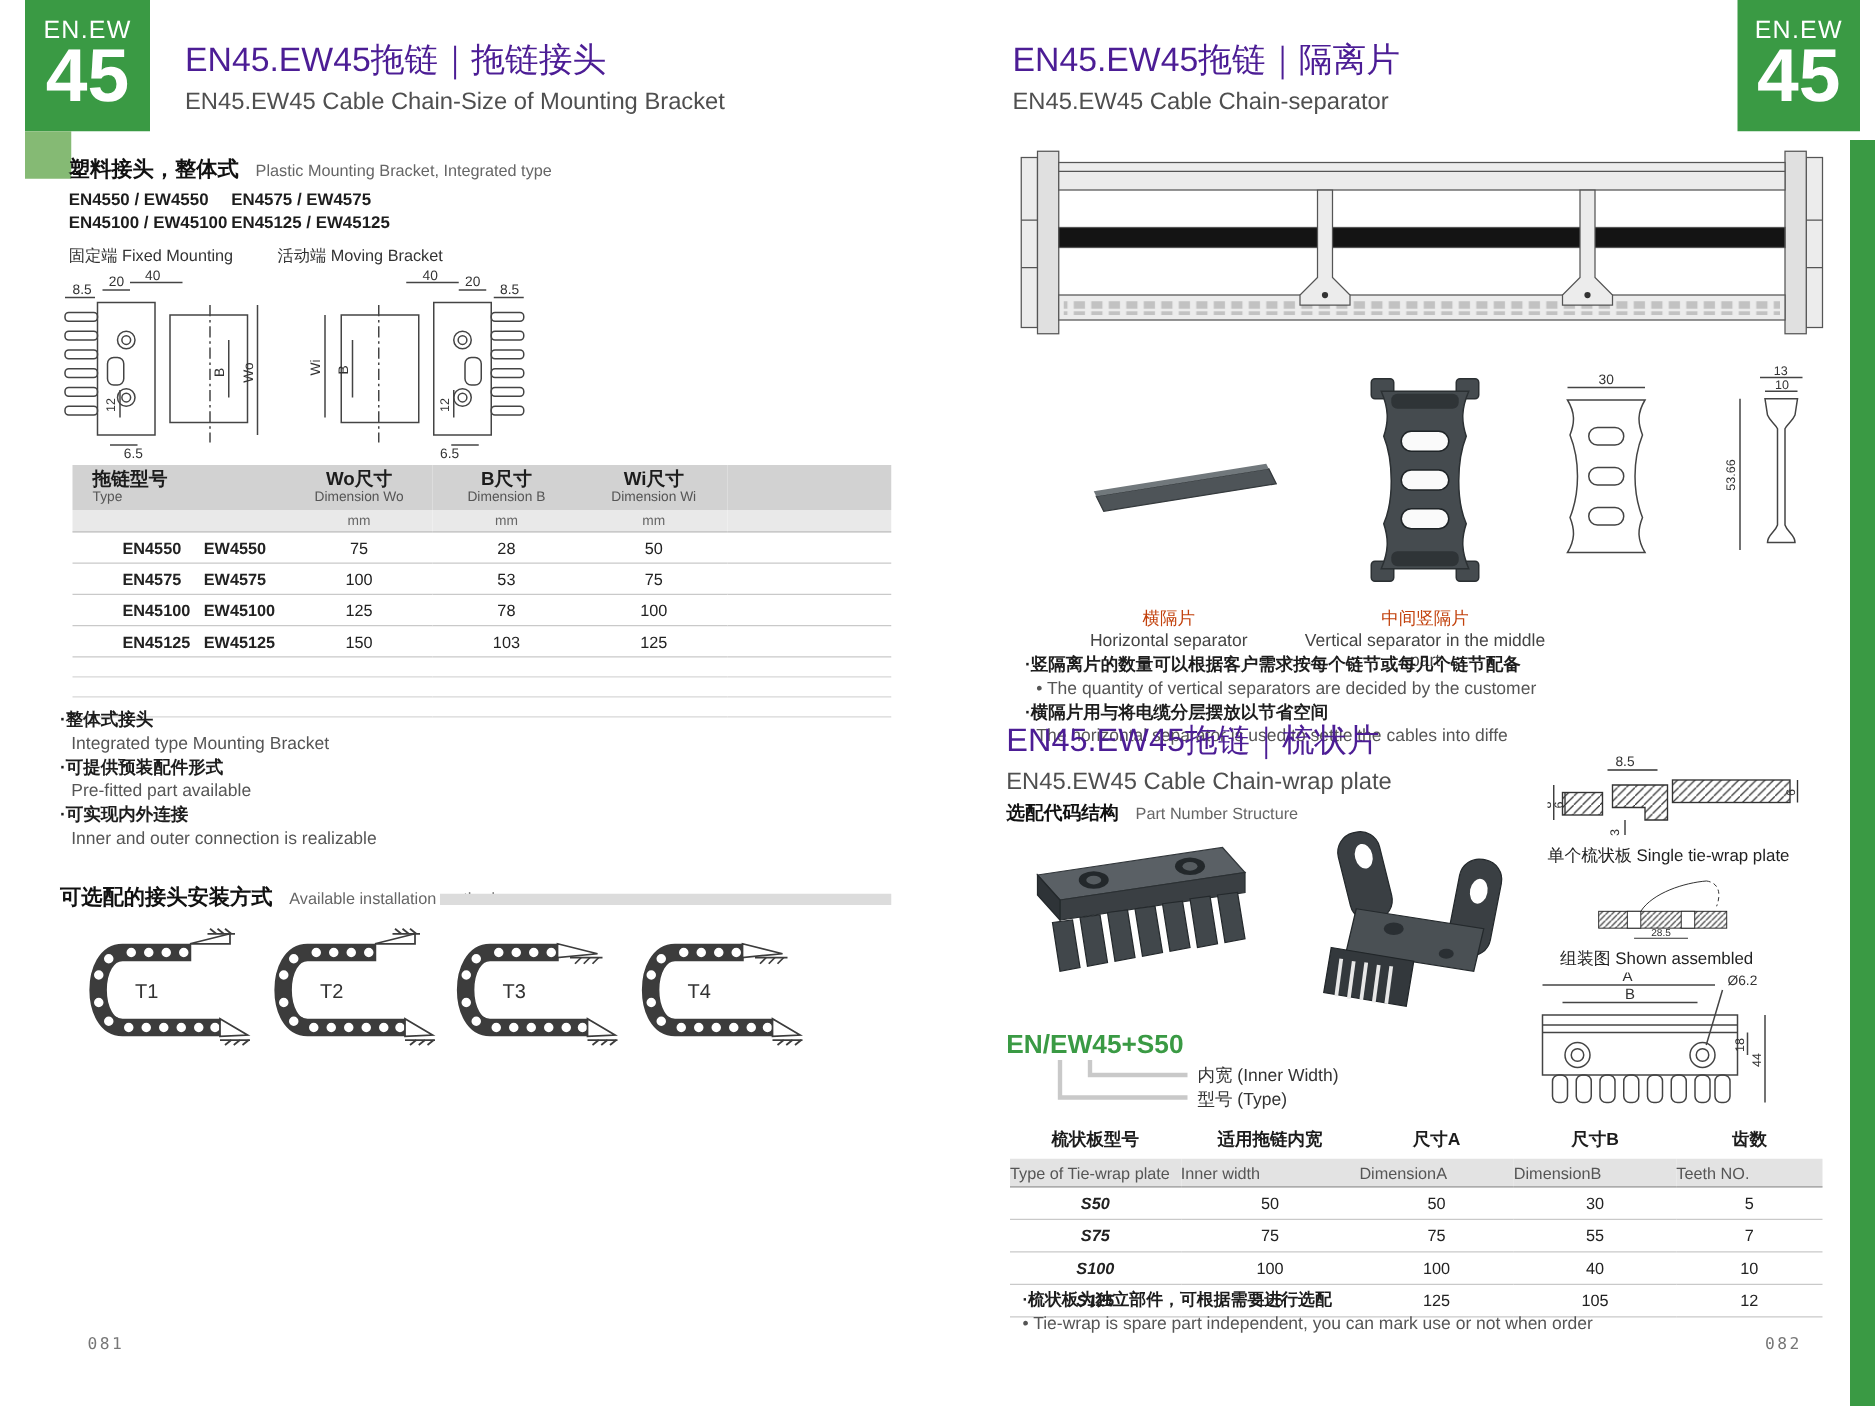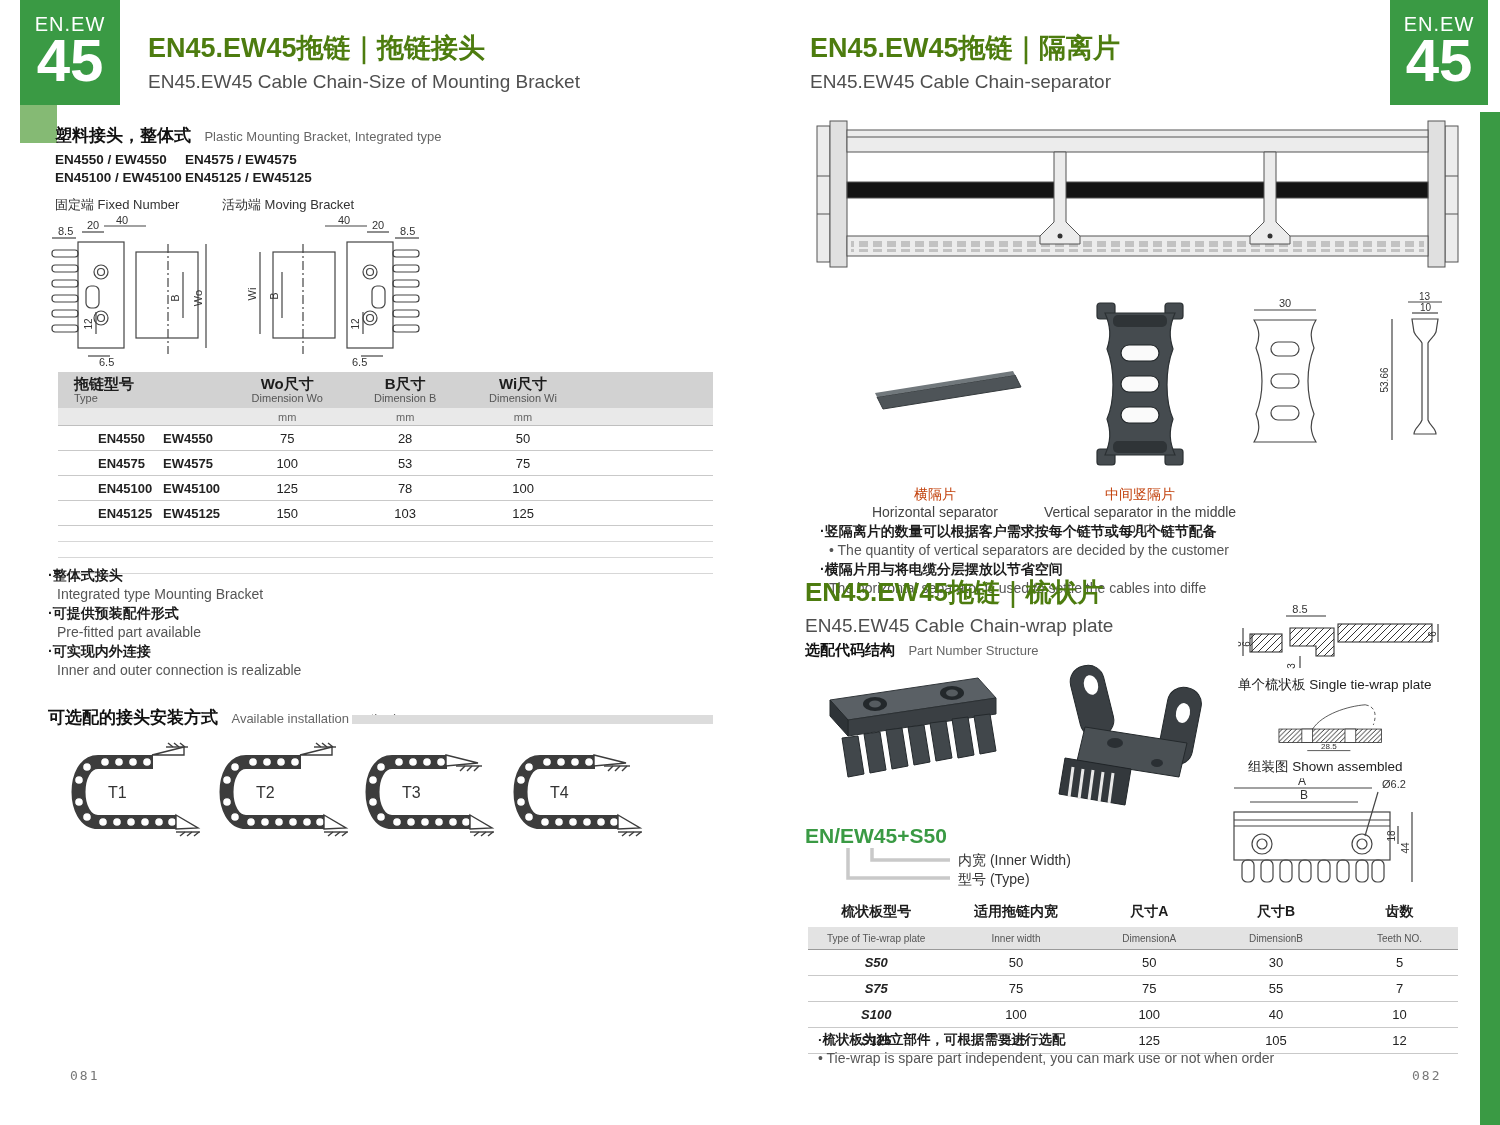--- a/index.html
+++ b/index.html
@@ -8,21 +8,21 @@
   .abs{position:absolute;}
   svg{display:block;}
   svg text{font-family:"Liberation Sans",sans-serif;fill:#333;}
   
   .badge{background:#3a9a44;color:#fff;text-align:center;}
   .badge .bt{display:block;font-size:20px;letter-spacing:1px;margin-top:13px;}
   .badge .bn{display:block;font-size:60px;font-weight:bold;line-height:50px;}
   .tab{background:#85ba74;}
   .strip{background:#3a9a44;}
   
-  .h-cn{font-size:27px;font-weight:bold;color:#4d7c0f;}
+  .h-cn{font-size:27px;font-weight:normal;color:#4c1d95;}
   .h-en{font-size:19px;color:#4f4f4f;margin-top:5px;}
   .sec-cn{font-size:17px;font-weight:bold;color:#111;}
   .sec-en{font-size:13px;color:#666;margin-left:9px;}
   .model{font-size:13.5px;font-weight:bold;color:#1d1d1d;}
   .lbl{font-size:13px;color:#333;}
   
   table{border-collapse:collapse;table-layout:fixed;}
   .t1{width:655px;} .t2{width:650px;}
   .t1 th,.t1 td,.t2 th,.t2 td{padding:0;font-weight:normal;}
   .t1 .hdr th{background:#d2d2d2;height:36px;text-align:center;vertical-align:middle;}
@@ -30,21 +30,21 @@
   .hcn{font-size:15px;font-weight:bold;color:#1c1c1c;line-height:16px;}
   .hen{font-size:11px;color:#555;line-height:12px;}
   .t1 .unit td{background:#e9e9e9;height:17px;font-size:11px;color:#666;text-align:center;border-bottom:1px solid #bfbfbf;}
   .t1 .drow td{height:24px;font-size:13px;text-align:center;border-bottom:1px solid #c9c9c9;}
   .t1 .drow td.c1{text-align:left;}
   .t1 .c-en{display:inline-block;width:65px;margin-left:40px;font-weight:bold;}
   .t1 .c-ew{font-weight:bold;}
   .t1 .erow td{height:15px;border-bottom:1px solid #d7d7d7;}
   .t2 .hdr th{height:32px;text-align:center;vertical-align:middle;}
   .t2 .hdr .hcn{font-size:14px;}
-  .t2 .sub td{background:#e3e3e3;height:22px;font-size:10px;color:#555;text-align:center;border-bottom:1px solid #9a9a9a;margin-left:41px;}
+  .t2 .sub td{background:#e3e3e3;height:22px;font-size:13px;color:#555;text-align:left;border-bottom:1px solid #9a9a9a;margin-left:41px;}
   .t2 .drow td{height:25px;font-size:13px;text-align:center;border-bottom:1px solid #c9c9c9;}
   .t2 .drow td.c1{font-weight:bold;font-style:italic;}
   
   .bul-cn{font-size:14px;font-weight:bold;color:#1d1d1d;line-height:19px;}
   .bul-en{font-size:14px;color:#555;line-height:19px;padding-left:9px;}
   .cap-cn{font-size:14px;color:#c2410c;}
   .cap-en{font-size:14px;color:#444;}
   .grbar{background:#dcdcdc;}
   .pnum{font-family:"DejaVu Sans Mono",monospace;font-size:13px;color:#777;letter-spacing:2px;}
   .greenpn{font-size:21px;font-weight:bold;color:#3a9a44;}
@@ -71,21 +71,21 @@
   <div class="abs" style="left:55px;top:124px;">
     <span class="sec-cn">塑料接头，整体式</span>
     <span class="sec-en">Plastic Mounting Bracket, Integrated type</span>
   </div>
 
   <div class="abs model" style="left:55px;top:152px;">EN4550 / EW4550</div>
   <div class="abs model" style="left:185px;top:152px;">EN4575 / EW4575</div>
   <div class="abs model" style="left:55px;top:170px;">EN45100 / EW45100</div>
   <div class="abs model" style="left:185px;top:170px;">EN45125 / EW45125</div>
 
-  <div class="abs lbl" style="left:55px;top:196px;">固定端 Fixed Number</div>
+  <div class="abs lbl" style="left:55px;top:196px;">固定端 Fixed Mounting</div>
   <div class="abs lbl" style="left:222px;top:196px;">活动端 Moving Bracket</div>
 
   <svg class="abs" style="left:48px;top:216px;" width="190" height="152" viewBox="0 0 190 152">
     <g stroke="#444" fill="none" stroke-width="1.2">
       <rect x="4" y="34" width="26" height="7" rx="3"></rect>
         <rect x="4" y="49" width="26" height="7" rx="3"></rect>
       <rect x="4" y="64" width="26" height="7" rx="3"></rect>
         <rect x="4" y="79" width="26" height="7" rx="3"></rect>
       <rect x="4" y="94" width="26" height="7" rx="3"></rect>
         <rect x="4" y="109" width="26" height="7" rx="3"></rect>

